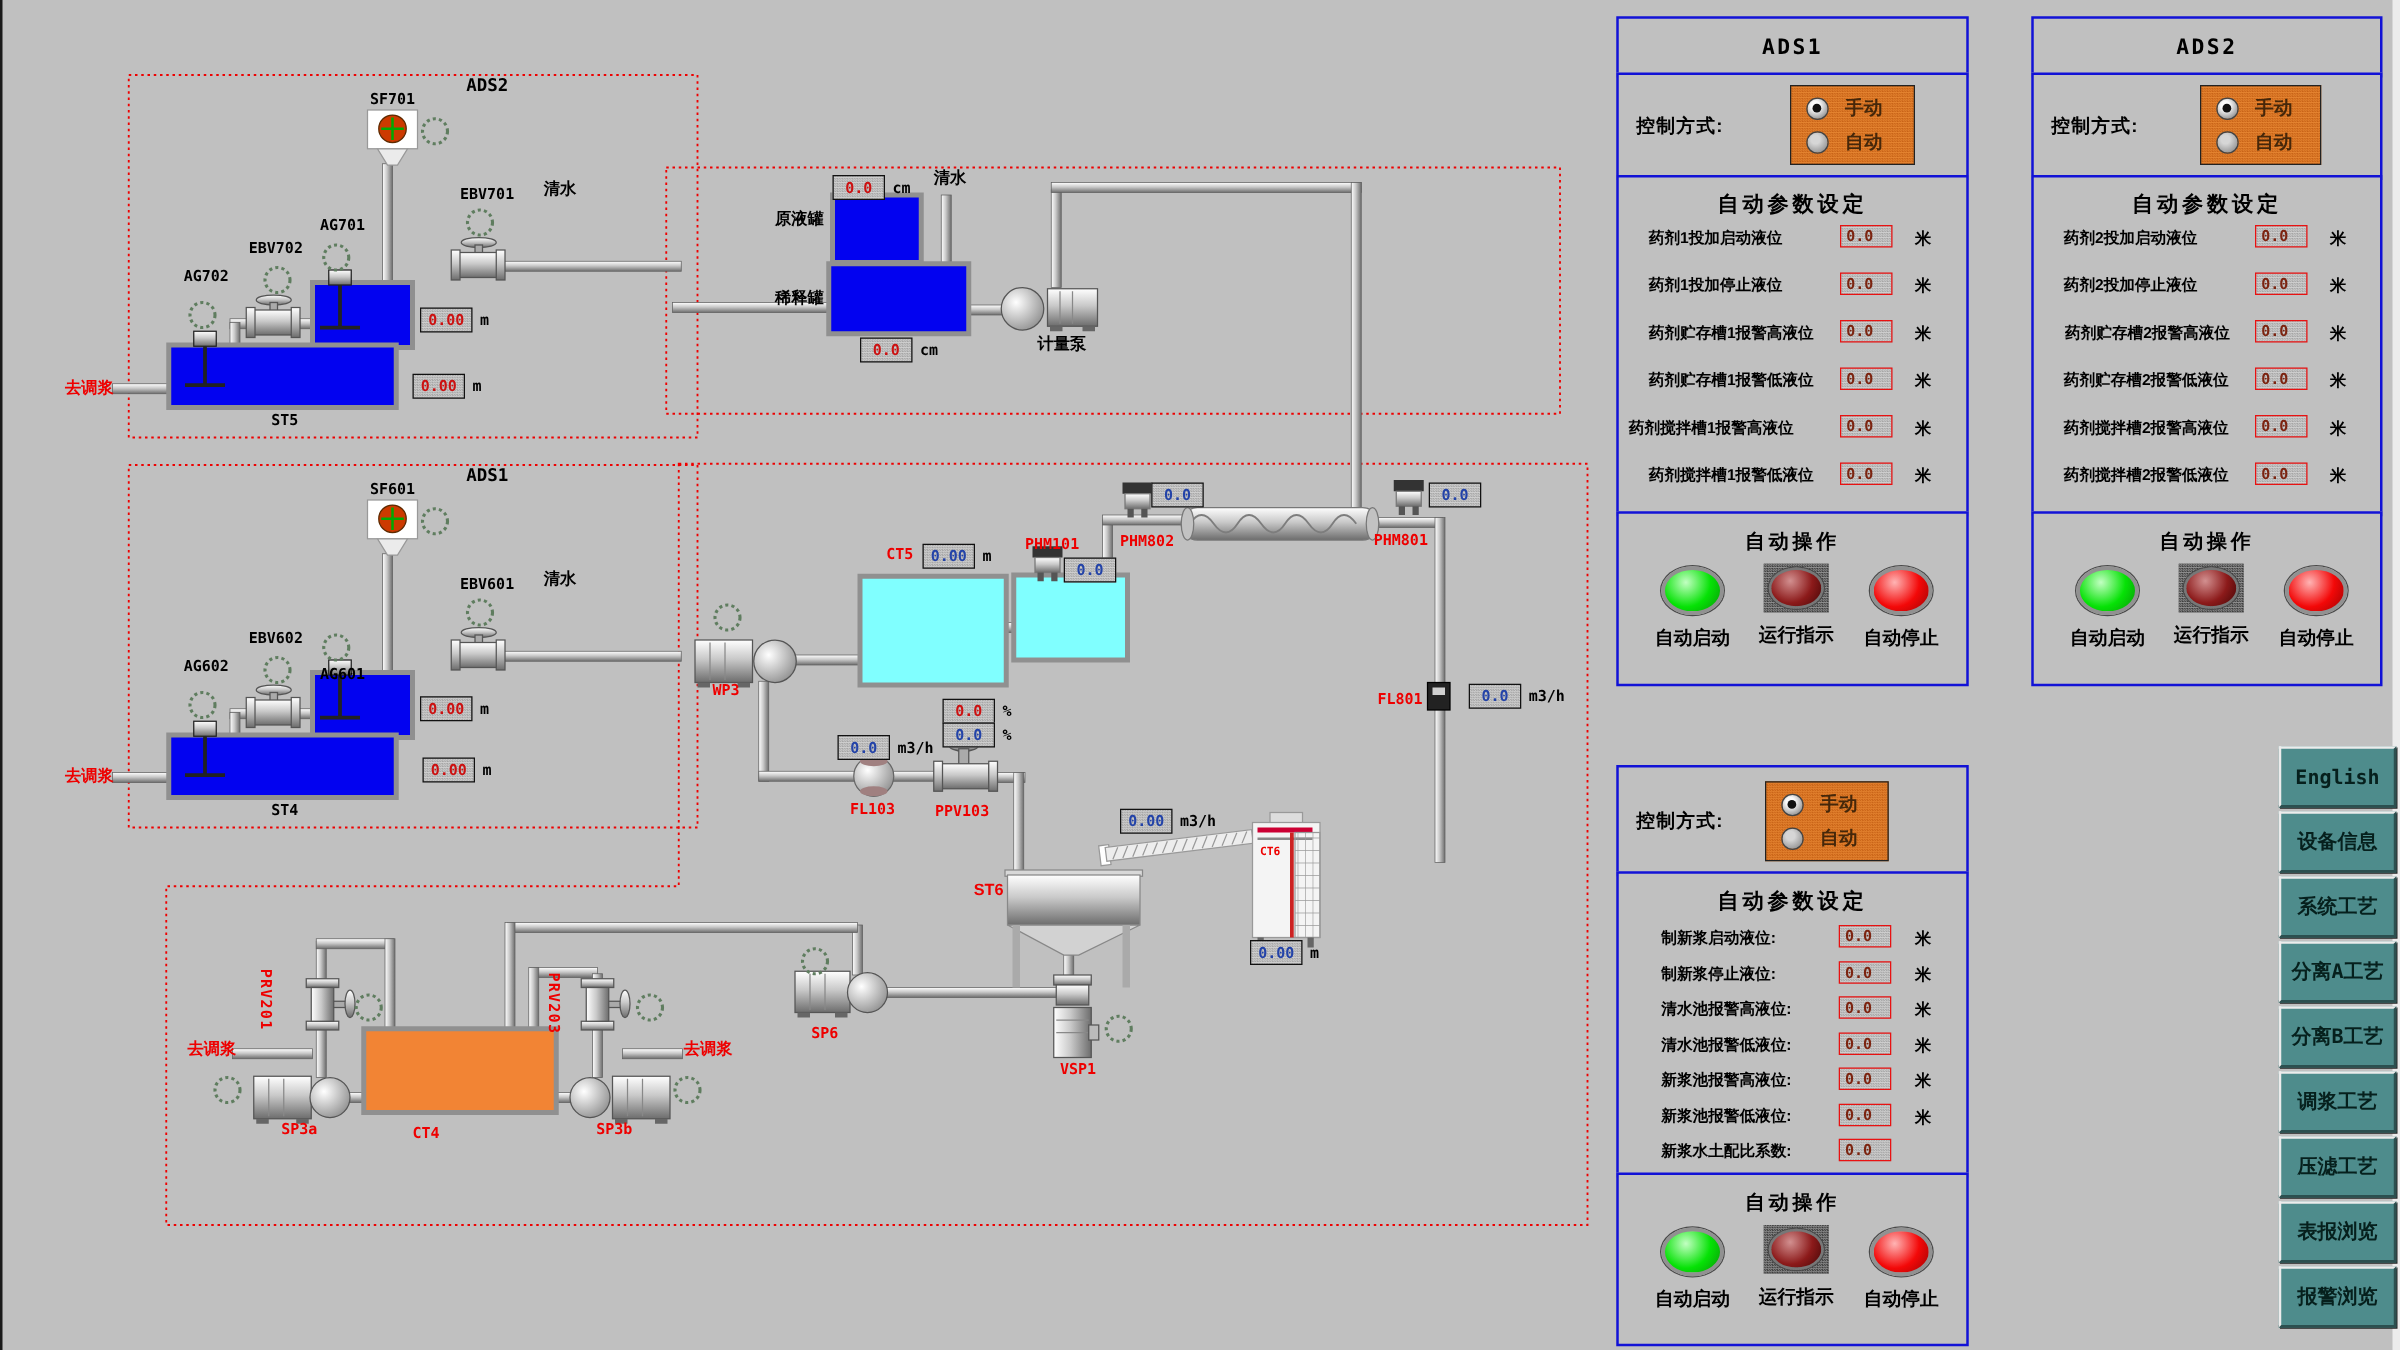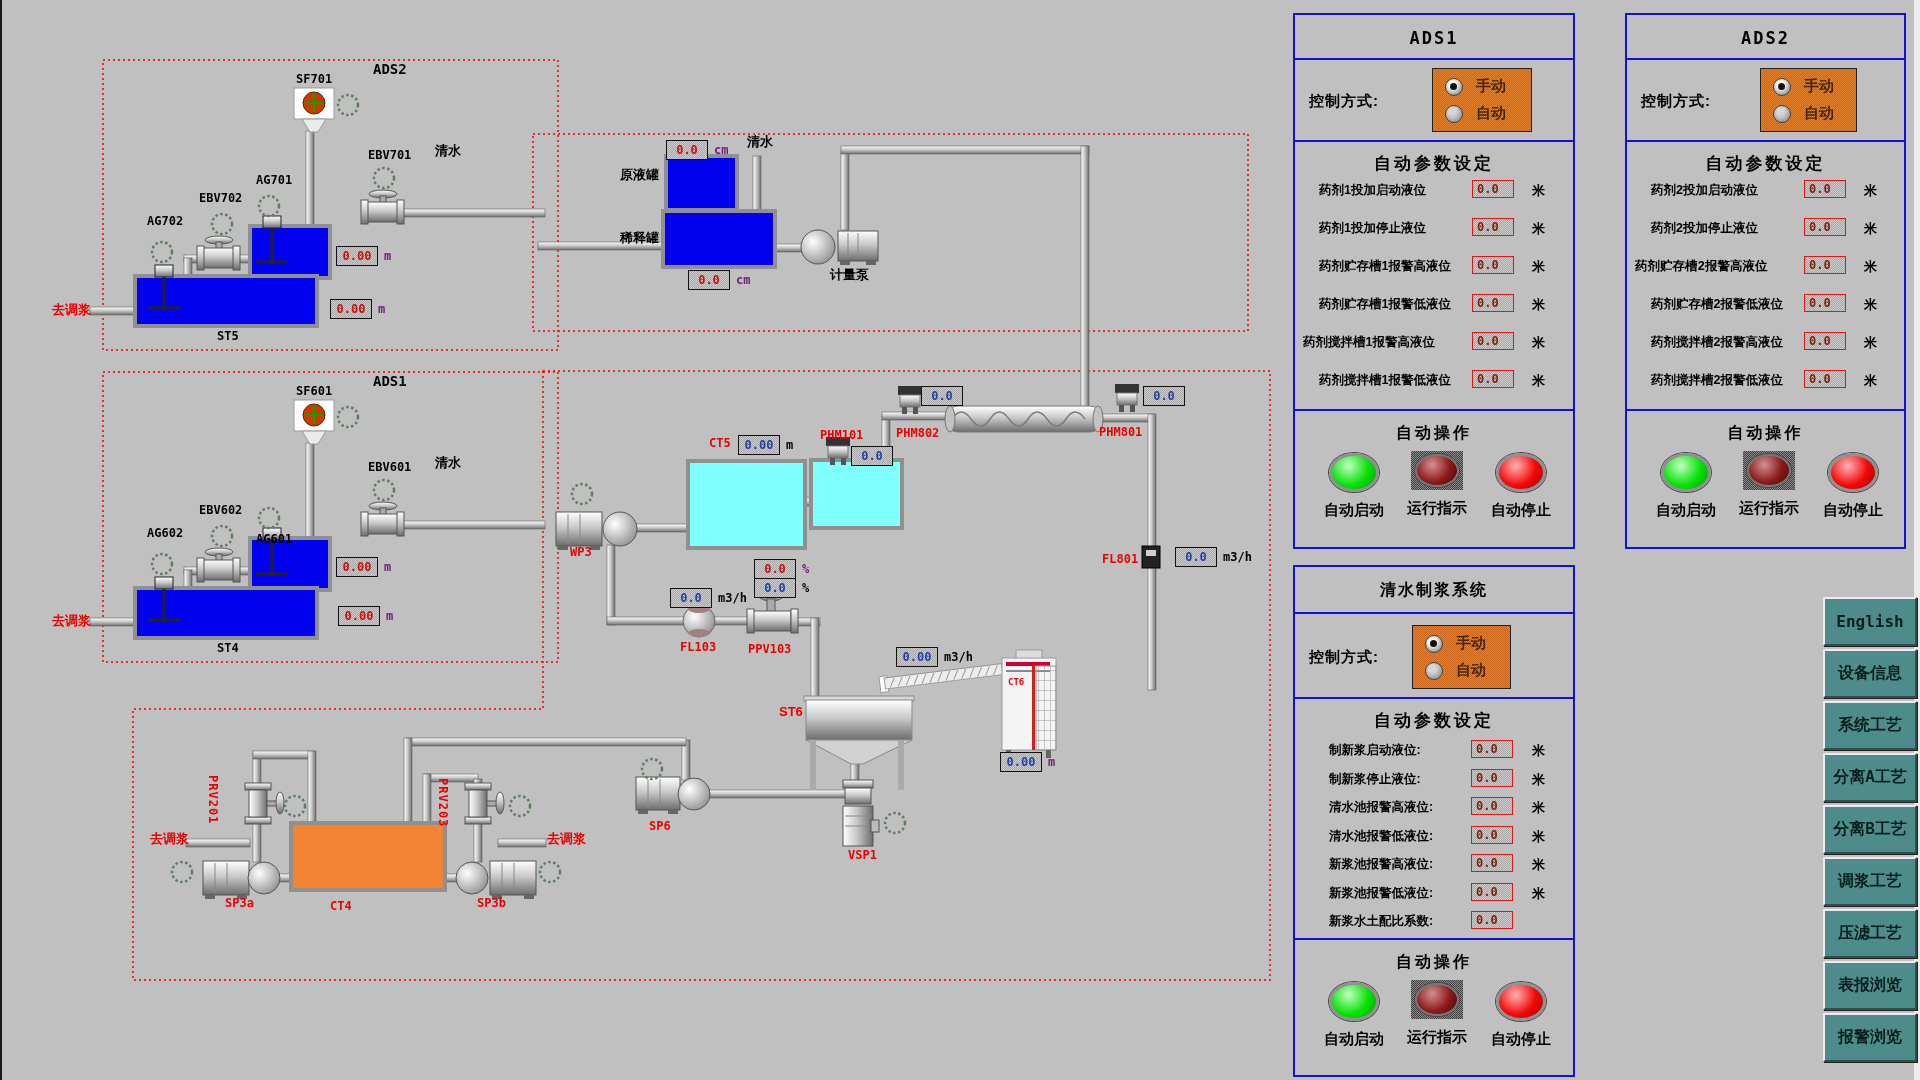--- a/index.html
+++ b/index.html
@@ -13,21 +13,21 @@
   .dlabel{position:absolute;white-space:nowrap;line-height:1.1}
   .lab-k{color:#000}.lab-r{color:#ee0000}
   .tag{font-family:"DejaVu Sans Mono",monospace;font-size:12px;font-weight:bold}
   .zh{font-size:13px;font-weight:bold}
   .vert{writing-mode:vertical-rl;letter-spacing:1px}
   .chk{background-color:#b5b5b5;background-image:repeating-conic-gradient(#a6a6a6 0% 25%,#cdcdcd 0% 50%);background-size:2px 2px}
   .disp{position:absolute;display:flex;align-items:center;gap:6px}
   .dbox2{height:18px;min-width:34px;border:1px solid #111;padding:0 3px;font:bold 12px "DejaVu Sans Mono",monospace;display:flex;align-items:center;justify-content:center}
   .d-r{color:#c11}.d-b{color:#2343a8}
   .unit{font:bold 12px "DejaVu Sans Mono",monospace}
-  .unit-r{color:#701a75}.unit-k{color:#000}
+  .unit-r{color:#000000}.unit-k{color:#000}
   .panel{position:absolute;background:#c0c0c0}
   .sec{position:absolute;left:0;right:0;border:2px solid #1212d6;background:#c0c0c0}
   .title-sec{display:flex;align-items:center;justify-content:center;font-size:17px;font-weight:bold;letter-spacing:2px;font-family:"DejaVu Sans Mono","DejaVu Sans",monospace}
   .mode-label{position:absolute;left:14px;top:50%;transform:translateY(-50%);font-size:15px;font-weight:bold;letter-spacing:1px}
   .mode-box{position:absolute;width:98px;height:62px;border:1px solid #222;background-color:#d2701e;background-image:repeating-conic-gradient(#c96418 0% 25%,#e3822f 0% 50%);background-size:2px 2px}
   .radio-row{position:absolute;left:12px;display:flex;align-items:center;gap:13px}
   .radio{position:relative;width:16px;height:16px;border-radius:50%;border:1px solid #444;background:radial-gradient(circle at 40% 35%,#fafafa 25%,#9a9a9a 75%)}
   .radio.dim{background:radial-gradient(circle at 40% 35%,#d6d6d6 25%,#9a9a9a 75%)}
   .radio.sel::after{content:"";position:absolute;left:4px;top:4px;width:7px;height:7px;border-radius:50%;background:#111}
   .rlabel{font-size:15px;font-weight:bold;color:#45270a}
@@ -549,21 +549,21 @@
             <span class="plabel" style="left: 24px;">药剂2投加启动液位</span>
             <div class="pdisp chk" style="left: 177px;">0.0</div>
             <span class="punit" style="left: 237px;">米</span>
           </div>
           <div class="prow" style="top: 76px;">
             <span class="plabel" style="left: 24px;">药剂2投加停止液位</span>
             <div class="pdisp chk" style="left: 177px;">0.0</div>
             <span class="punit" style="left: 237px;">米</span>
           </div>
           <div class="prow" style="top: 114px;">
-            <span class="plabel" style="left: 8px; font-family: Liberation Mono, monospace;">药剂贮存槽2报警高液位</span>
+            <span class="plabel" style="left: 25px;">药剂贮存槽2报警高液位</span>
             <div class="pdisp chk" style="left: 177px;">0.0</div>
             <span class="punit" style="left: 237px;">米</span>
           </div>
           <div class="prow" style="top: 152px;">
             <span class="plabel" style="left: 24px;">药剂贮存槽2报警低液位</span>
             <div class="pdisp chk" style="left: 177px;">0.0</div>
             <span class="punit" style="left: 237px;">米</span>
           </div>
           <div class="prow" style="top: 190px;">
             <span class="plabel" style="left: 24px;">药剂搅拌槽2报警高液位</span>
@@ -590,21 +590,20 @@
           <span class="op-label">运行指示</span>
         </div>
       <div class="op-col" style="left:184px">
           <div class="lamp red"></div>
           <span class="op-label">自动停止</span>
         </div>
     </div>
   </div>
 
   <div class="panel" style="left:1293px;top:565px;width:282px;height:508px">
-    <div class="sec title-sec" style="top:0;height:47px;font-family:'Liberation Sans',sans-serif;font-size:16px">清水制浆系统</div>
     <div class="sec" style="top:47px;height:85px">
       <span class="mode-label">控制方式:</span>
       <div class="mode-box" style="left:117px;top:11px;width:97px">
         <div class="radio-row" style="top:8px">
             <span class="radio sel"></span>
             <span class="rlabel">手动</span>
           </div>
         <div class="radio-row" style="top:35px">
             <span class="radio dim"></span>
             <span class="rlabel">自动</span>

